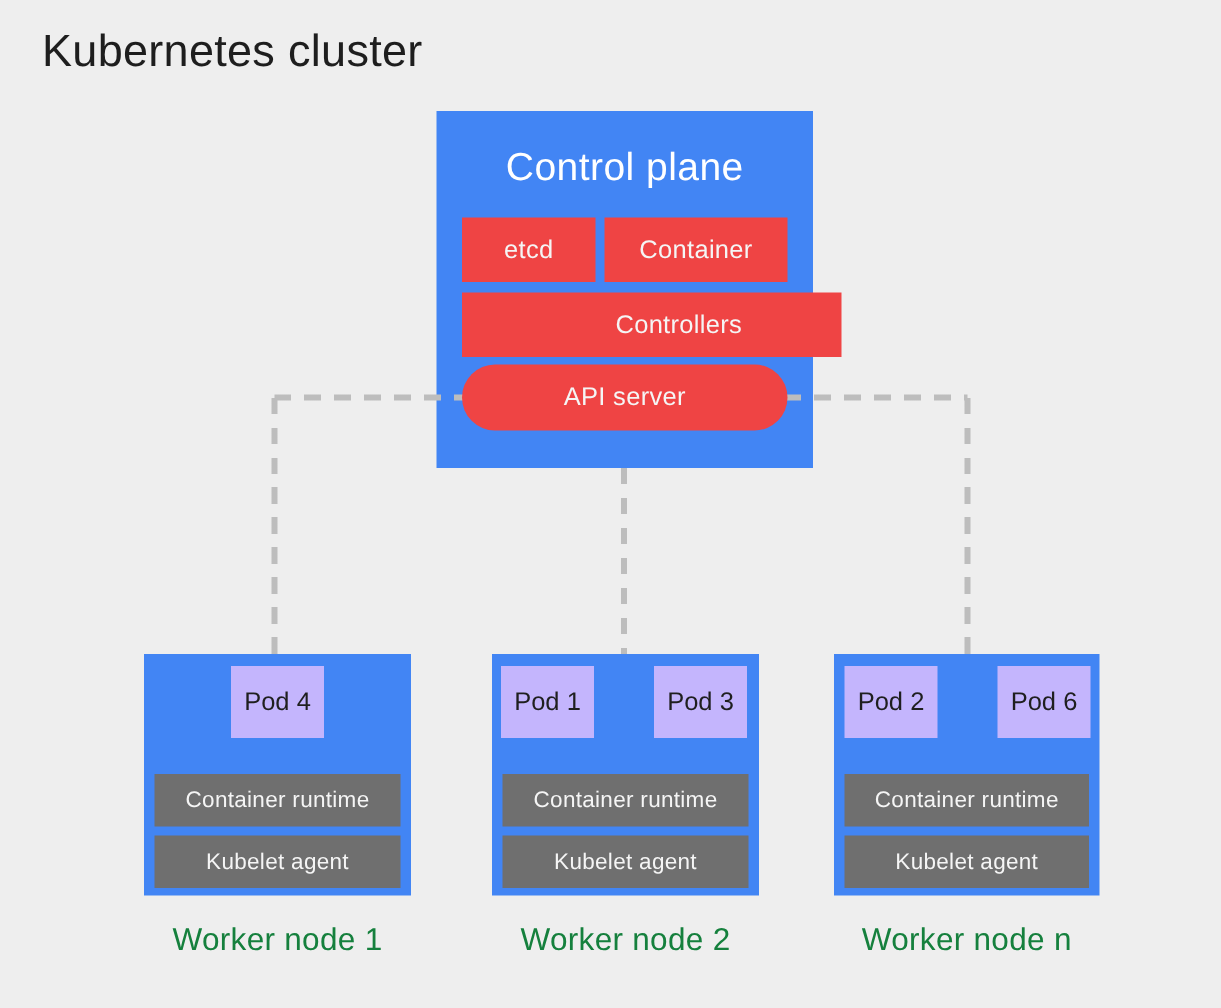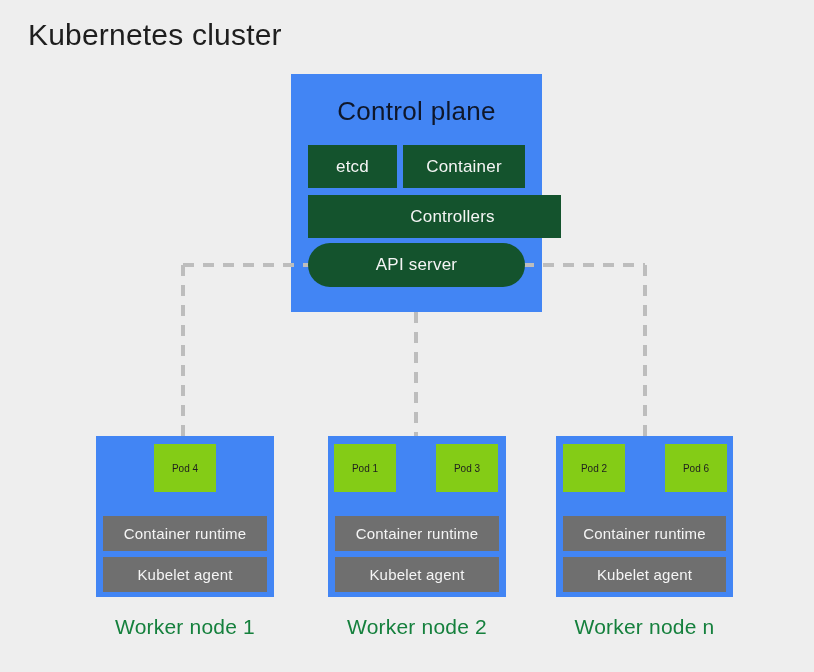--- a/index.html
+++ b/index.html
@@ -44,27 +44,27 @@
     position: absolute;
     left: 291px; top: 74px;
     width: 251px; height: 238px;
     background: #4285f4;
   }
   .control-plane-title {
     position: absolute;
     left: 0; top: 22px; width: 100%;
     text-align: center;
     font-size: 26px;
-    color: #0f172a;
+    color: #ffffff;
     letter-spacing: 0.3px;
   }
   .cp-component {
     position: absolute;
     z-index: 2;
-    background: #14532d;
+    background: #ef4444;
     color: #f5f5f5;
     font-size: 17px;
     display: flex;
     align-items: center;
     justify-content: center;
     letter-spacing: 0.2px;
   }
   #cp-etcd        { left: 17px;  top: 71px;  width: 89px;  height: 43px; }
   #cp-scheduler   { left: 112px; top: 71px;  width: 122px; height: 43px; }
   #cp-controllers { left: 17px;  top: 121px; width: 217px; height: 43px; padding-left: 36px; }
@@ -78,23 +78,23 @@
     background: #4285f4;
   }
   #node-1 { left: 96px; }
   #node-2 { left: 328px; }
   #node-3 { left: 556px; width: 177px; }
 
   .pod {
     position: absolute;
     top: 8px;
     width: 62px; height: 48px;
-    background: #84cc16;
+    background: #c4b5fd;
     color: #1f1f1f;
-    font-size: 10px;
+    font-size: 17px;
     display: flex;
     align-items: center;
     justify-content: center;
   }
   #node-1 .pod-a { left: 58px; }
   #node-2 .pod-a { left: 6px; }
   #node-2 .pod-b { left: 108px; }
   #node-3 .pod-a { left: 7px; }
   #node-3 .pod-b { left: 109px; }
 

